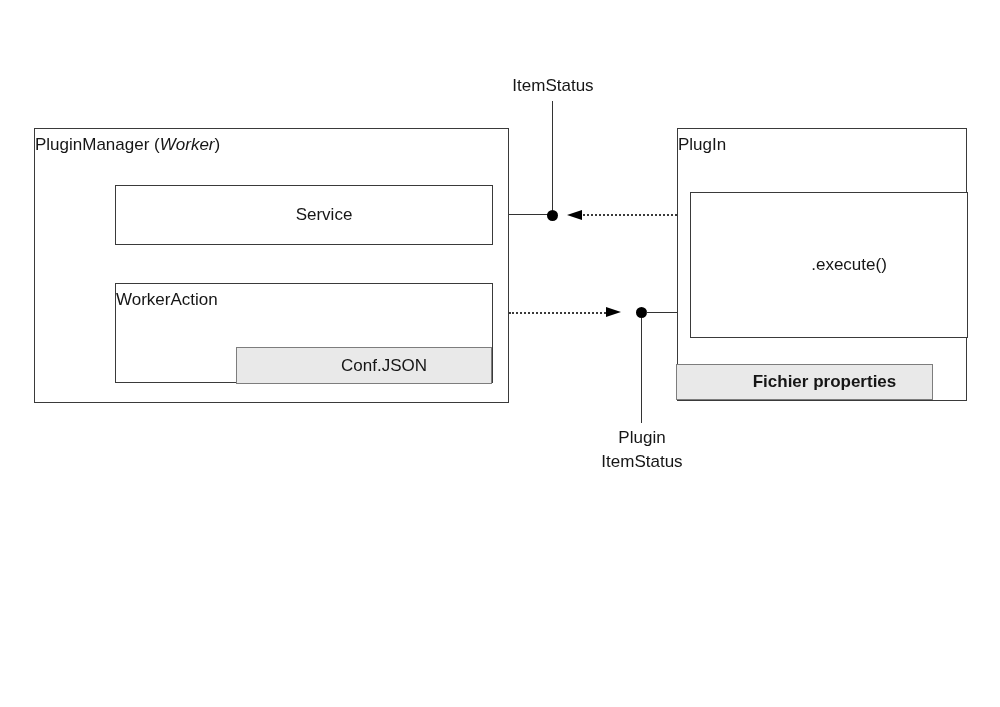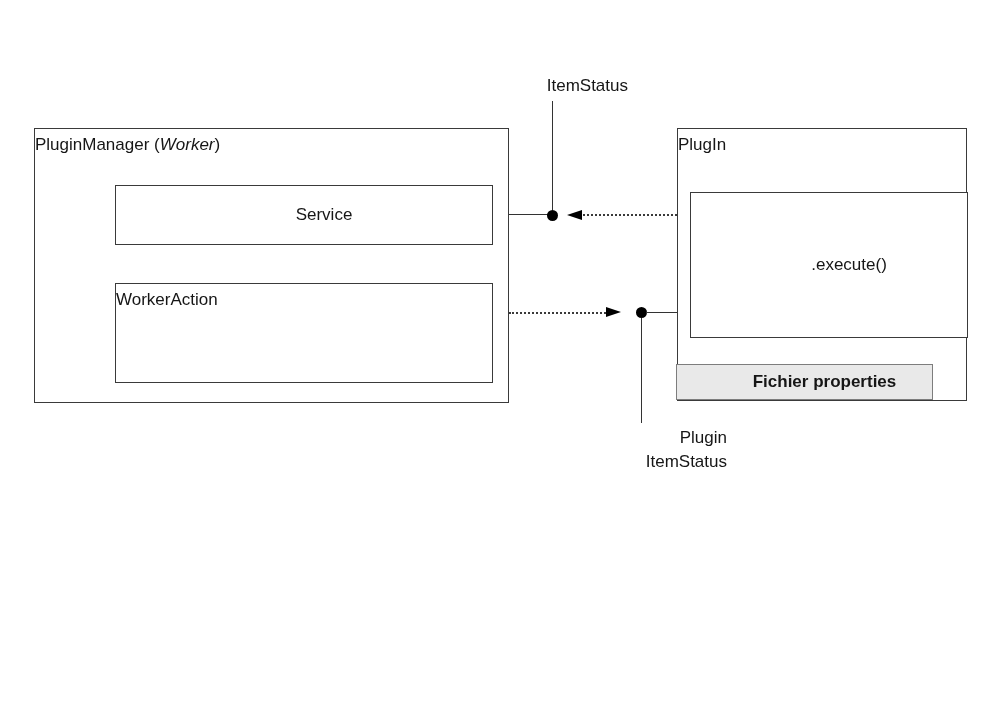--- a/index.html
+++ b/index.html
@@ -71,21 +71,21 @@
   .arrow-right {
     position: absolute;
     width: 0;
     height: 0;
     border-top: 5.5px solid transparent;
     border-bottom: 5.5px solid transparent;
     border-left: 15px solid #000000;
   }
   .free-label {
     position: absolute;
-    text-align: right;
+    text-align: center;
     white-space: nowrap;
   }
   .multiline {
     line-height: 24px;
     white-space: normal;
   }
 </style>
 </head>
 <body>
 
@@ -98,20 +98,23 @@
   </div>
 
   <div class="box box-center" style="left:115px; top:185px; width:378px; height:60px;">
     <span>Service</span>
   </div>
 
   <div class="box" style="left:115px; top:283px; width:378px; height:100px;">
     <div class="box-title">WorkerAction</div>
   </div>
 
+  <div class="gray-box box-center" style="left:236px; top:347px; width:256px; height:37px;">
+    <span>Conf.JSON</span>
+  </div>
 
   <div class="box" style="left:677px; top:128px; width:290px; height:273px;">
     <div class="box-title">PlugIn</div>
   </div>
 
   <div class="box box-center" style="left:690px; top:192px; width:278px; height:146px;">
     <span>.execute()</span>
   </div>
 
   <div class="gray-box box-center" style="left:676px; top:364px; width:257px; height:36px;font-weight:bold;">

